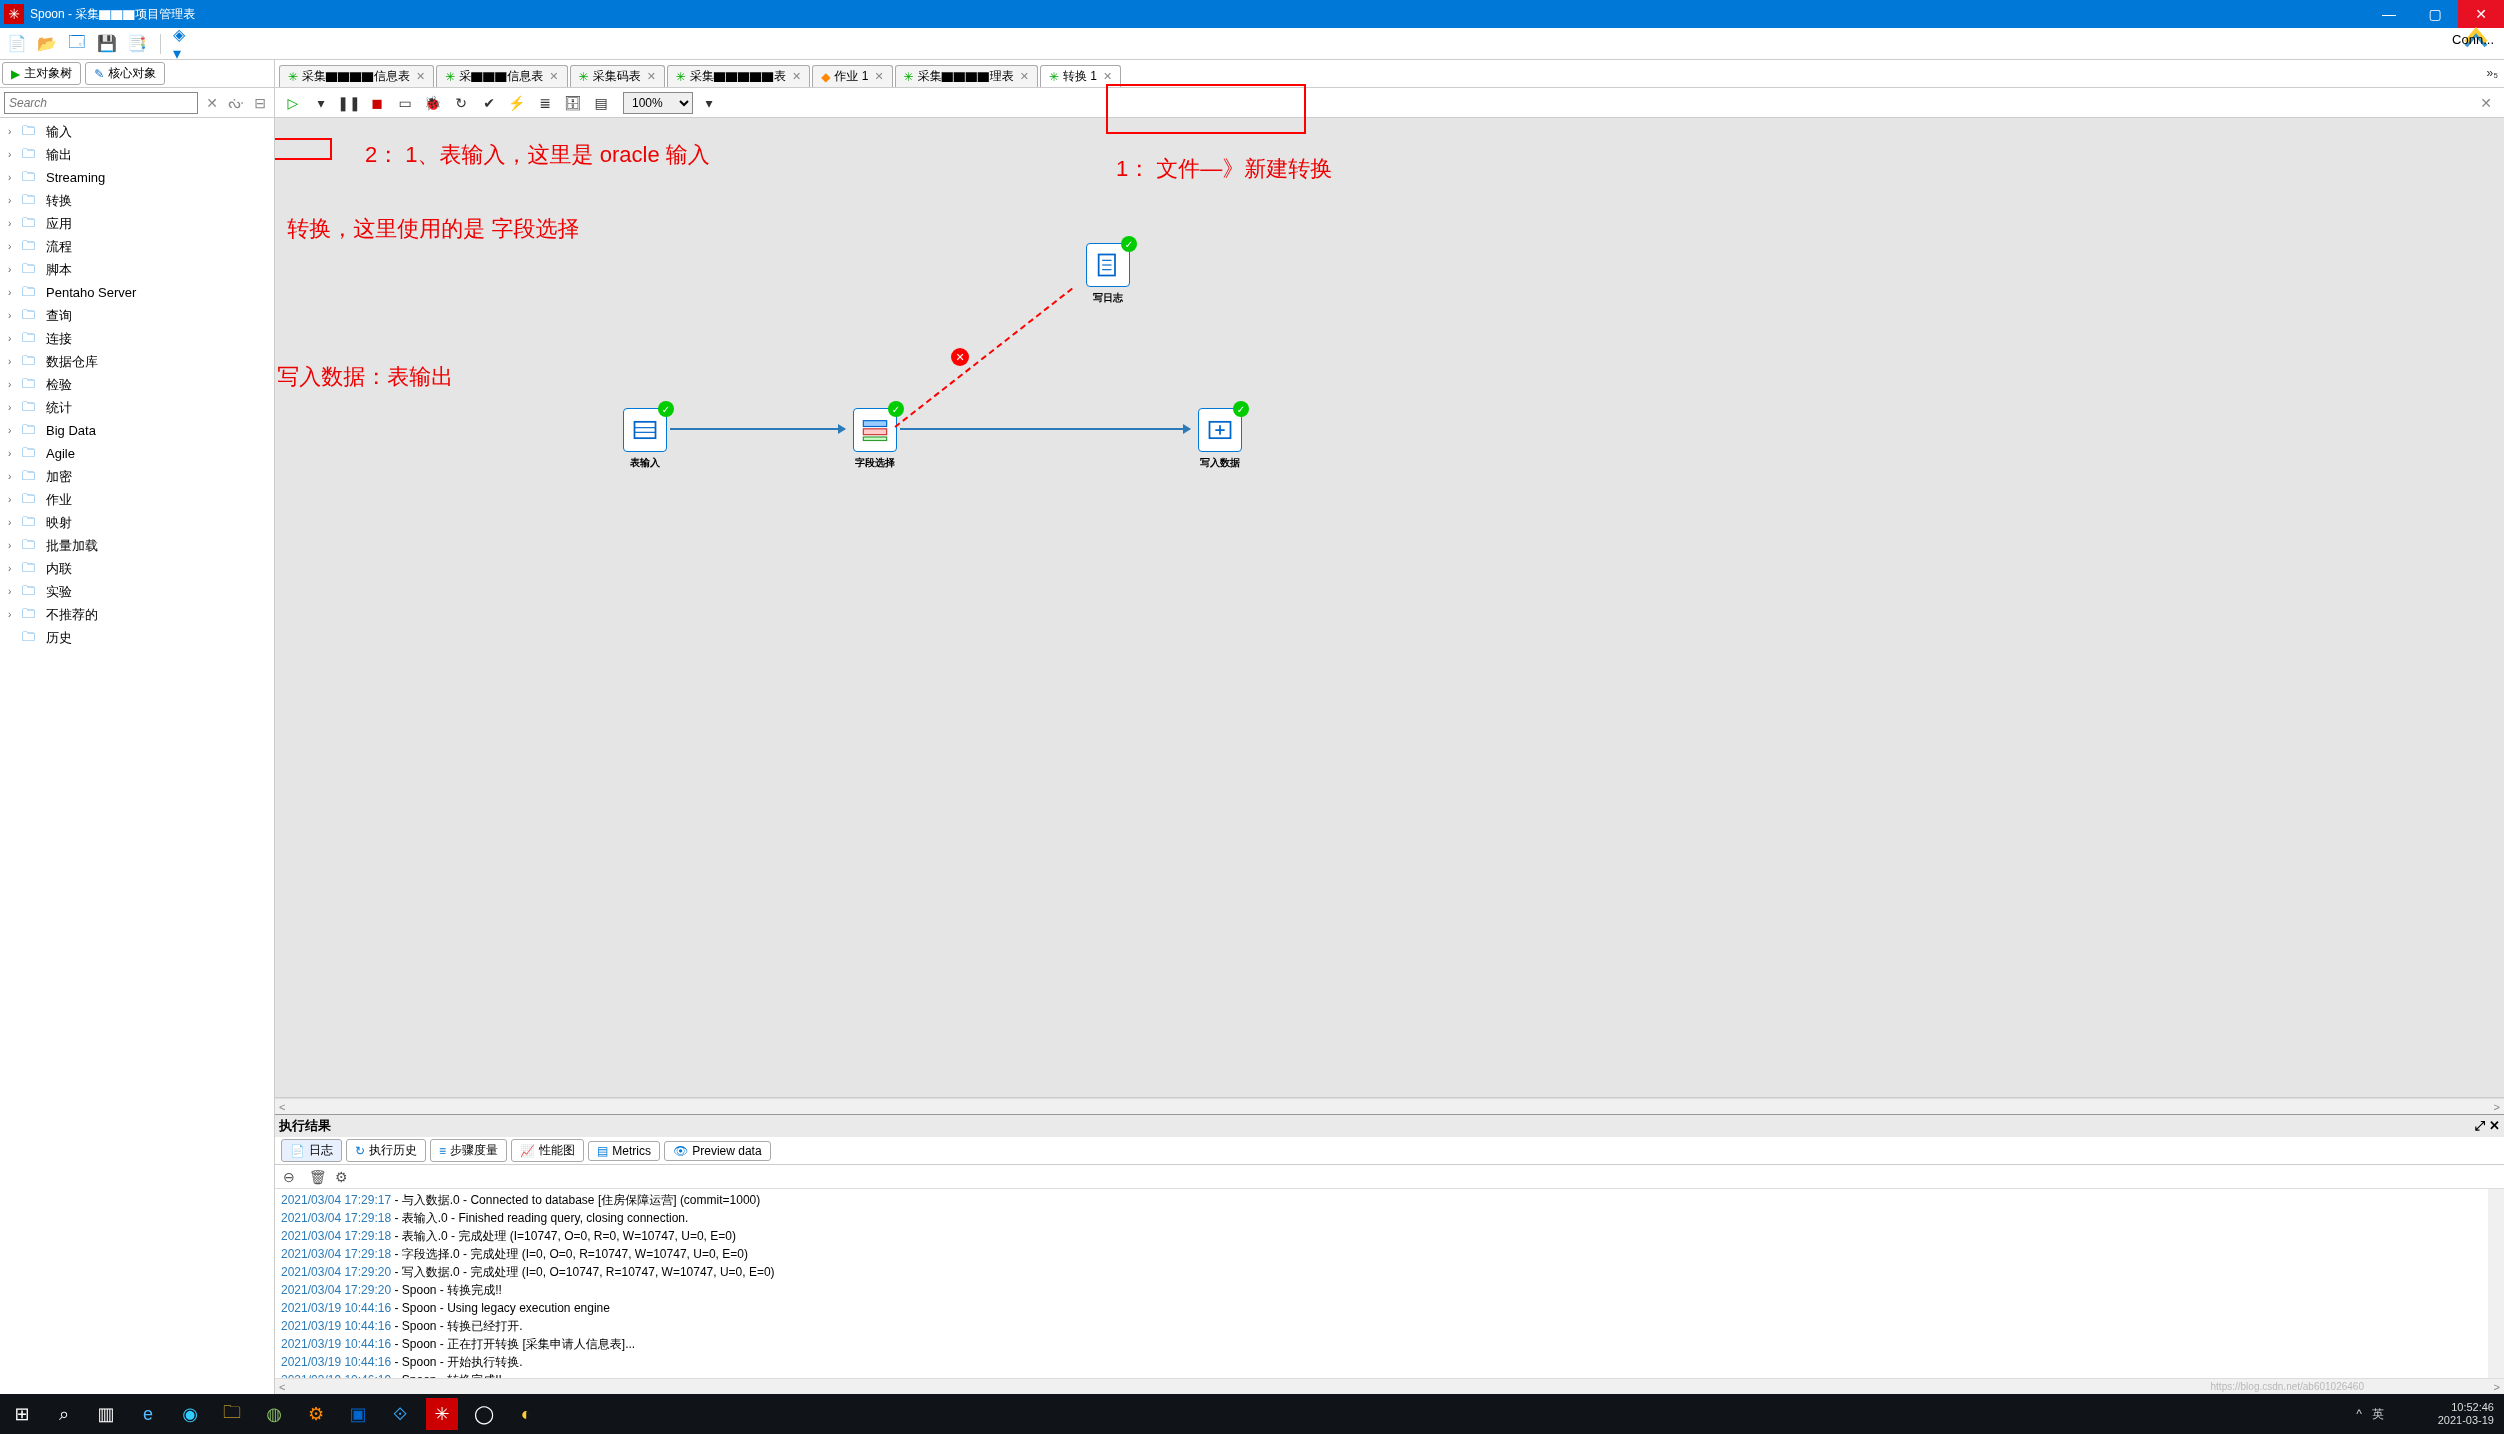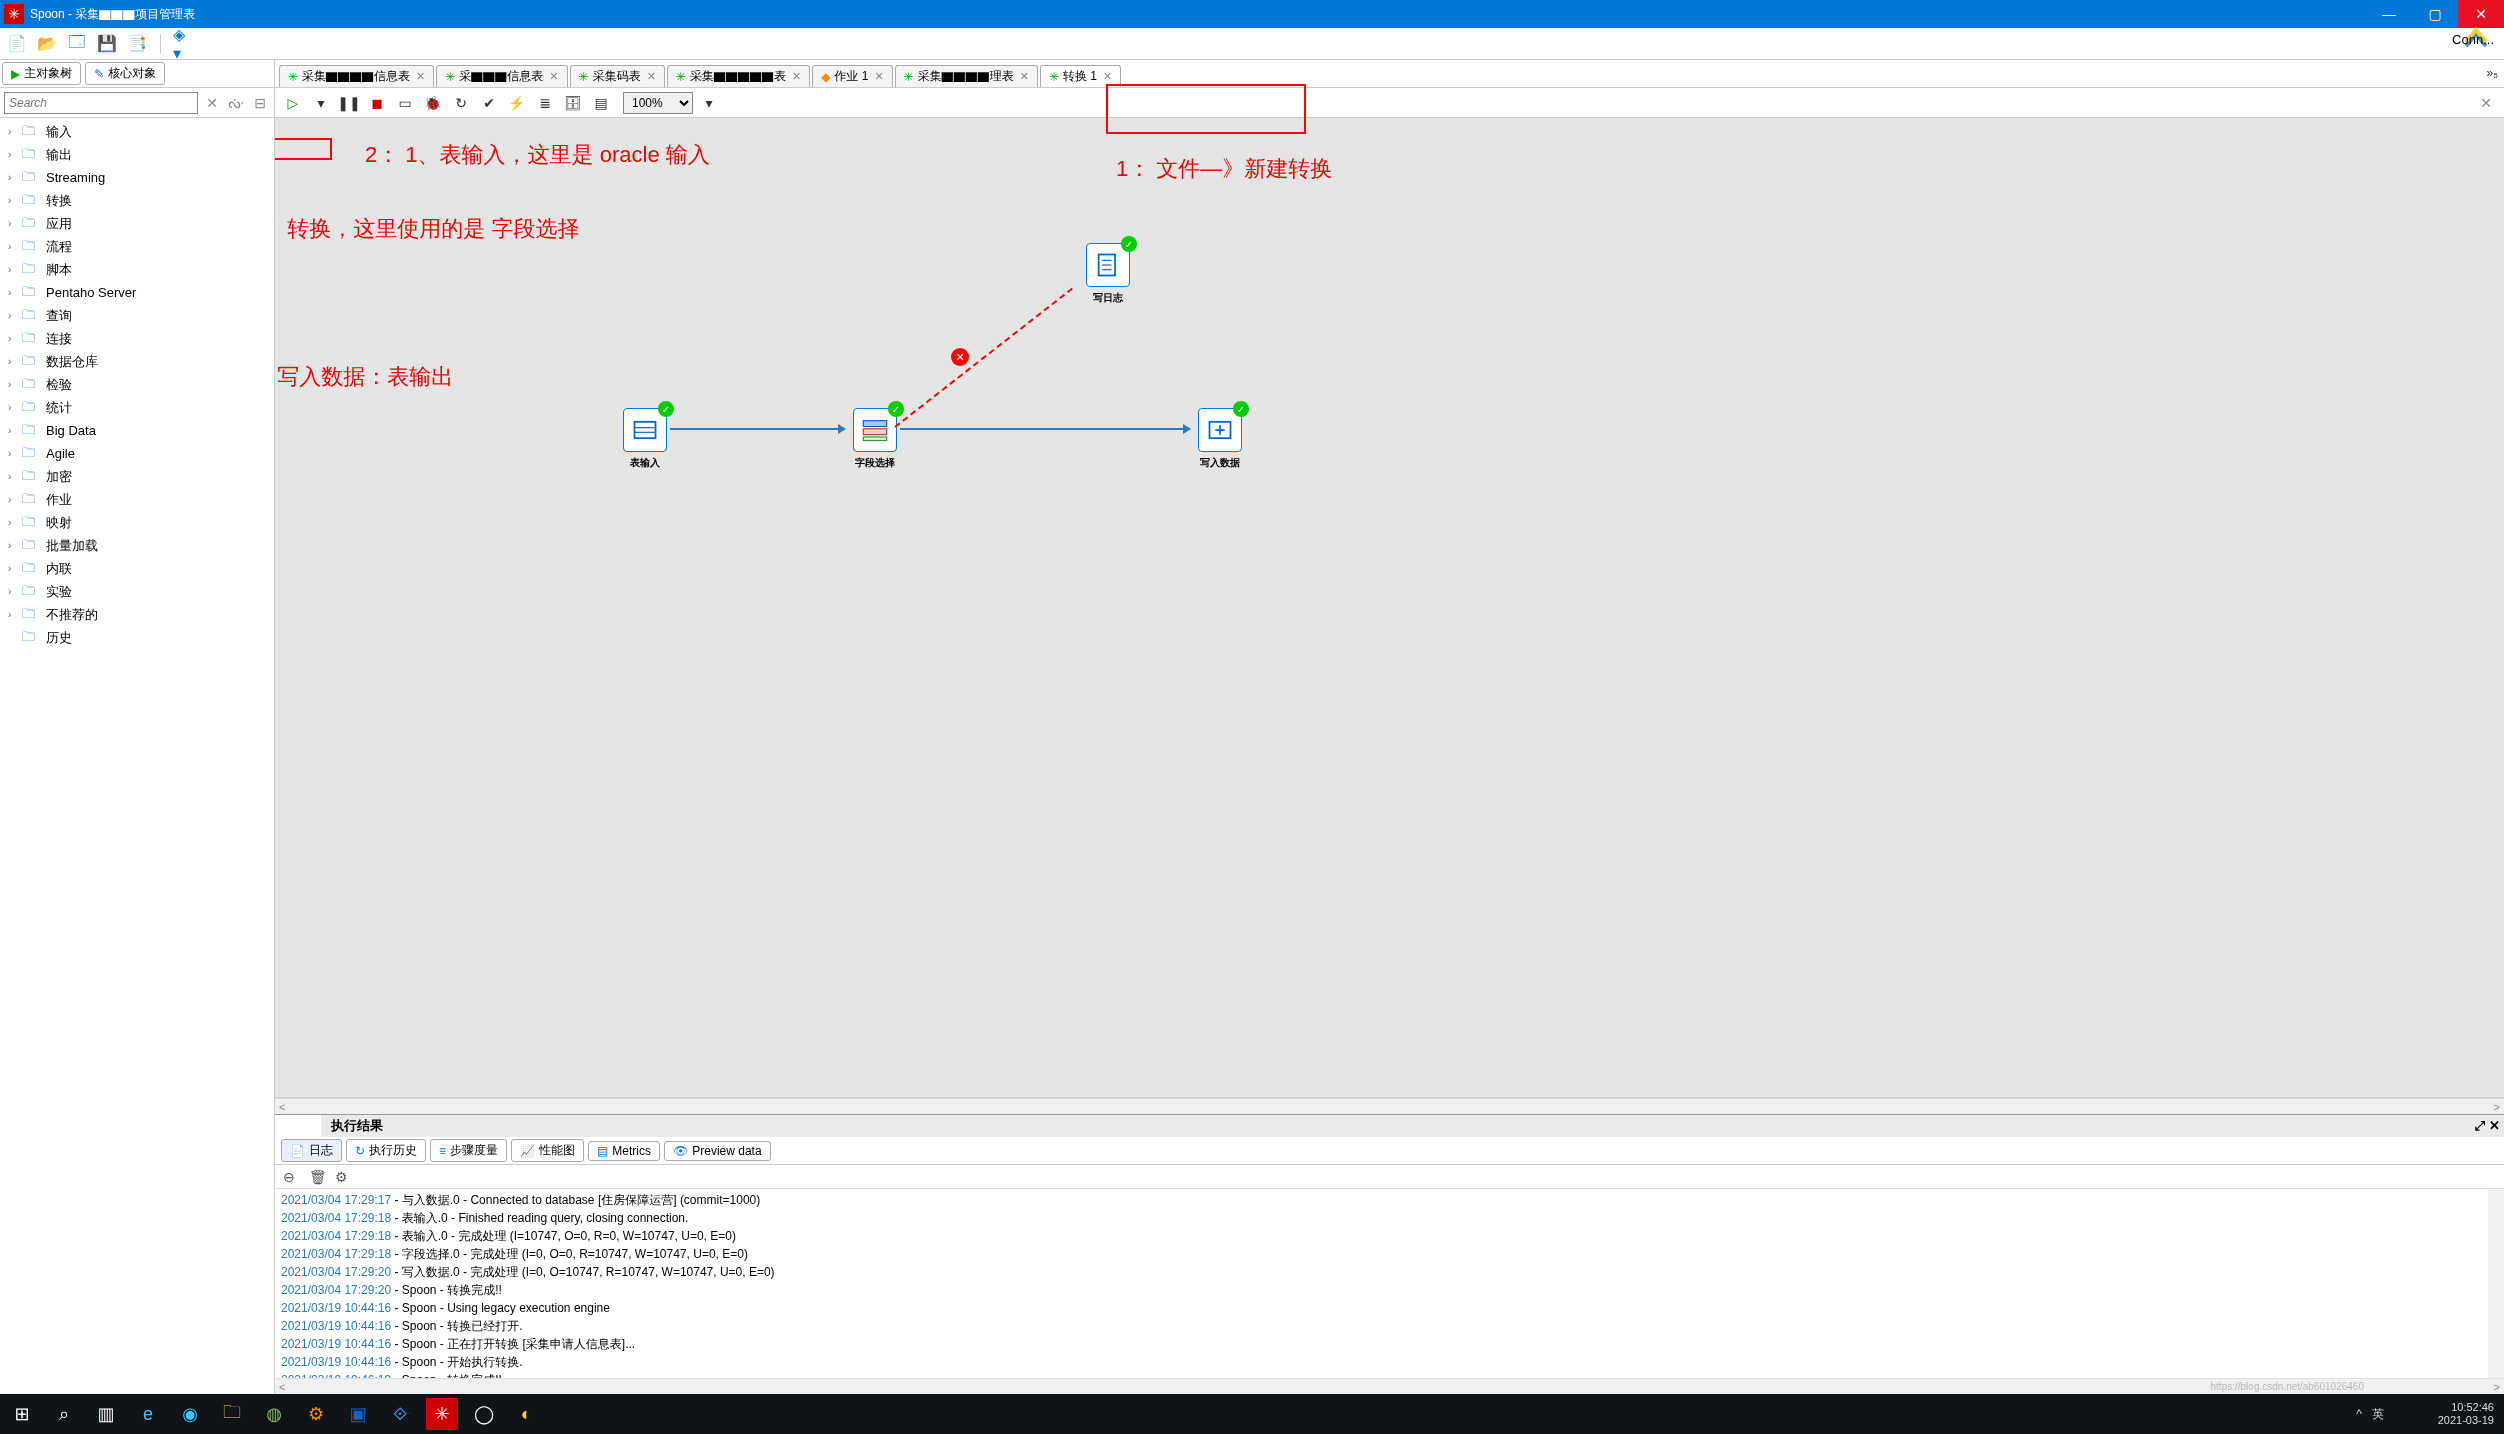--- a/index.html
+++ b/index.html
@@ -65,21 +65,21 @@
   .hop { position: absolute; height: 2px; background: #2b7bb9; }
   .hop::after { content: ""; position: absolute; right: -1px; top: -4px; border-left: 8px solid #2b7bb9; border-top: 5px solid transparent; border-bottom: 5px solid transparent; }
   .hop-d { position: absolute; border-top: 2px dashed red; transform-origin: left center; }
   .hop-x { position: absolute; width: 18px; height: 18px; border-radius: 50%; background: red; color: #fff; font-size: 11px; display: flex; align-items: center; justify-content: center; }
   .annot-text { position: absolute; color: #e00; font-size: 22px; z-index: 11; white-space: nowrap; }
 
   .h-scroll { height: 16px; display: flex; align-items: center; justify-content: space-between; background: #f0f0f0; font-size: 11px; padding: 0 4px; color: #888; border-top: 1px solid #ddd; }
 
   
   .results { height: 280px; display: flex; flex-direction: column; border-top: 1px solid #999; }
-  .results-hdr { height: 22px; background: #eaeaea; display: flex; align-items: center; font-size: 13px; font-weight: bold; padding: 0 10px; position: relative; margin-left: 46px; }
+  .results-hdr { height: 22px; background: #eaeaea; display: flex; align-items: center; font-size: 13px; font-weight: bold; padding: 0 4px; position: relative; }
   .results-hdr .rbtns { position: absolute; right: 4px; display: flex; gap: 4px; }
   .res-tabs { height: 28px; display: flex; align-items: center; border-bottom: 1px solid #ccc; font-size: 12px; padding-left: 4px; }
   .res-tab { display: inline-flex; align-items: center; border: 1px solid #aaa; border-radius: 3px; padding: 2px 8px; margin: 0 2px; background: #fff; }
   .res-tab.active { background: #e8f0fe; }
   .res-tab .ri { margin-right: 4px; color: #0078d7; font-size: 12px; }
   .log-tools { height: 24px; display: flex; align-items: center; gap: 8px; padding: 0 8px; border-bottom: 1px solid #ddd; }
   .log-tool { width: 18px; color: #555; font-size: 14px; }
   .log { flex: 1; overflow: auto; font-size: 12px; font-family: Consolas, monospace; padding: 2px 6px; line-height: 1.5; position: relative; }
   .log-line .ts { color: #2b7bb9; margin-top: 40px; }
   .log-line .msg { color: #000; }

